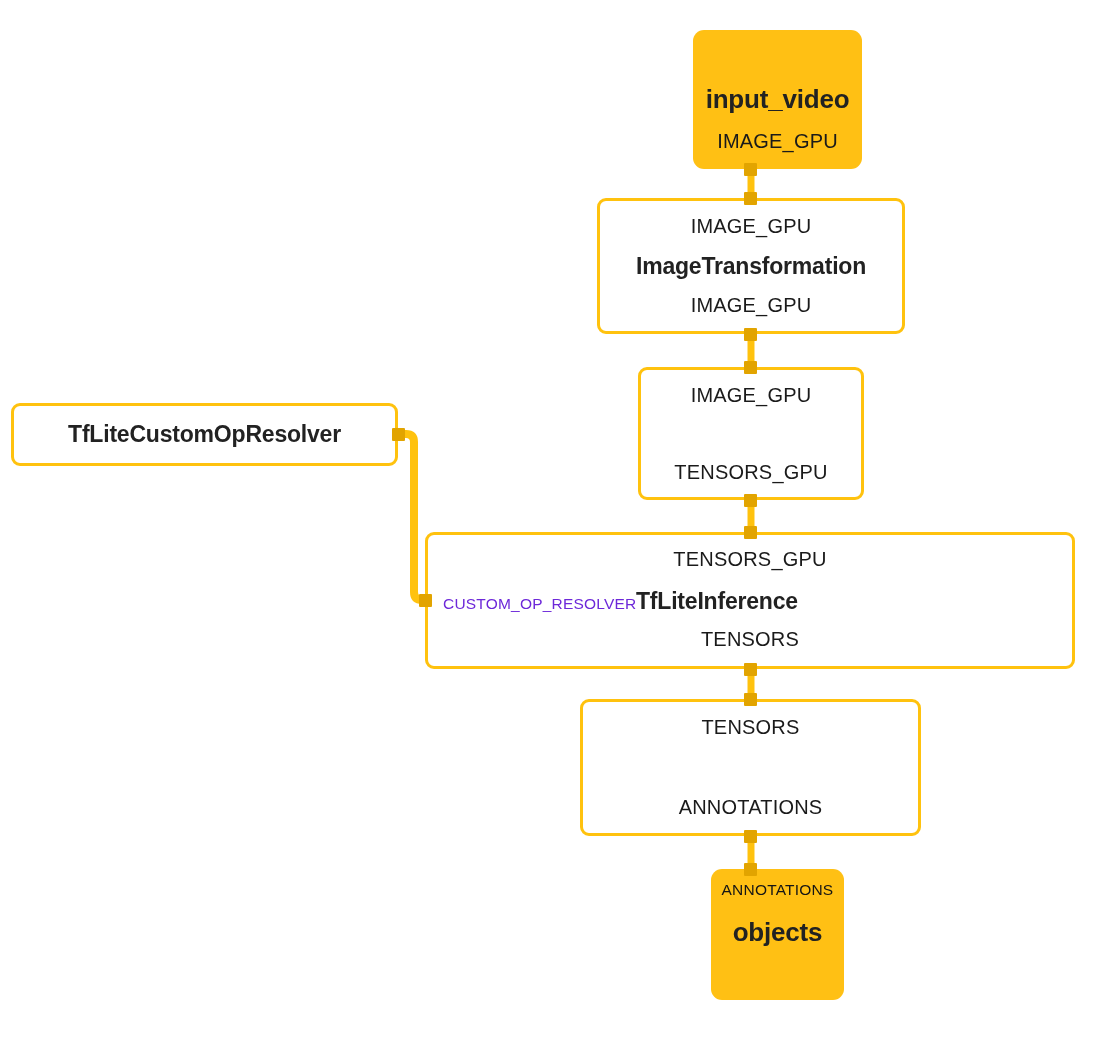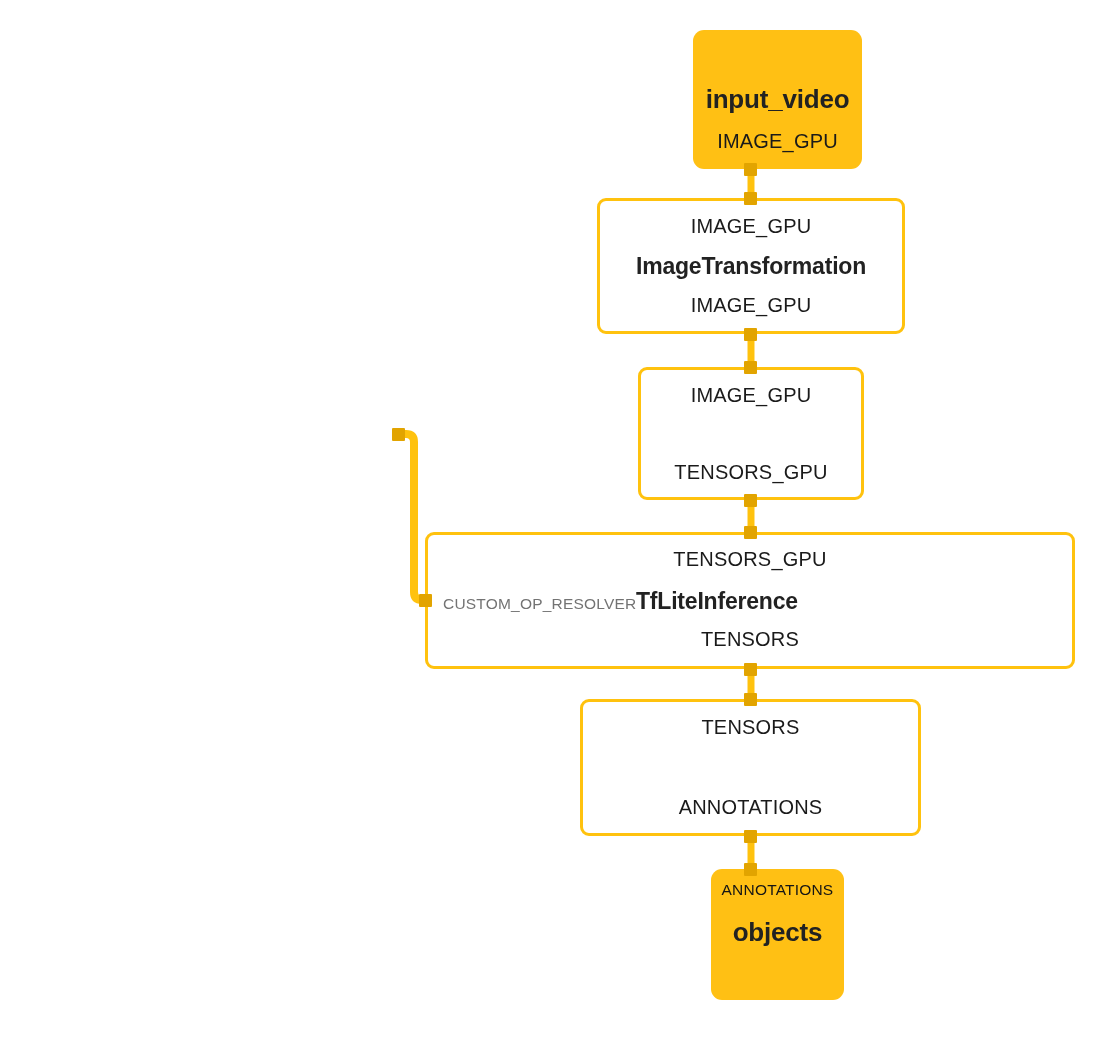--- a/index.html
+++ b/index.html
@@ -78,21 +78,21 @@
     text-align: center;
   }
   .node.wide .port-label.top,
   .node.wide .port-label.bottom {
     left: 0;
     right: 0;
   }
   .side-label {
     position: absolute;
     font-size: 15.5px;
-    color: #737373;
+    color: #6d28d9;
     letter-spacing: 0.2px;
     white-space: nowrap;
     line-height: 1;
   }
   .port {
     position: absolute;
     width: 13px;
     height: 13px;
     background: #E2A400;
     border-radius: 1px;
@@ -142,20 +142,23 @@
   <div class="port" style="left:744px; top:192px;"></div>
   <div class="port" style="left:744px; top:328px;"></div>
 
   <div class="node calculator" style="left:638px; top:367px; width:226px; height:133px;">
     <span class="port-label top" style="top:15px;">IMAGE_GPU</span>
     <span class="port-label bottom" style="bottom:15px;">TENSORS_GPU</span>
   </div>
   <div class="port" style="left:744px; top:361px;"></div>
   <div class="port" style="left:744px; top:494px;"></div>
 
+  <div class="node calculator" style="left:11px; top:403px; width:387px; height:63px;">
+    <span class="node-title">TfLiteCustomOpResolver</span>
+  </div>
   <div class="port" style="left:392px; top:428px;"></div>
 
   <div class="node calculator wide" style="left:425px; top:532px; width:650px; height:137px;">
     <span class="port-label top" style="top:14px; left:0; right:0; text-align:center; transform:translateX(0px);">TENSORS_GPU</span>
     <span class="node-title" style="position:absolute; left:208px; top:54px;">TfLiteInference</span>
     <span class="side-label" style="left:15px; top:61px;">CUSTOM_OP_RESOLVER</span>
     <span class="port-label bottom" style="bottom:17px;">TENSORS</span>
   </div>
   <div class="port" style="left:744px; top:526px;"></div>
   <div class="port" style="left:419px; top:594px;"></div>

